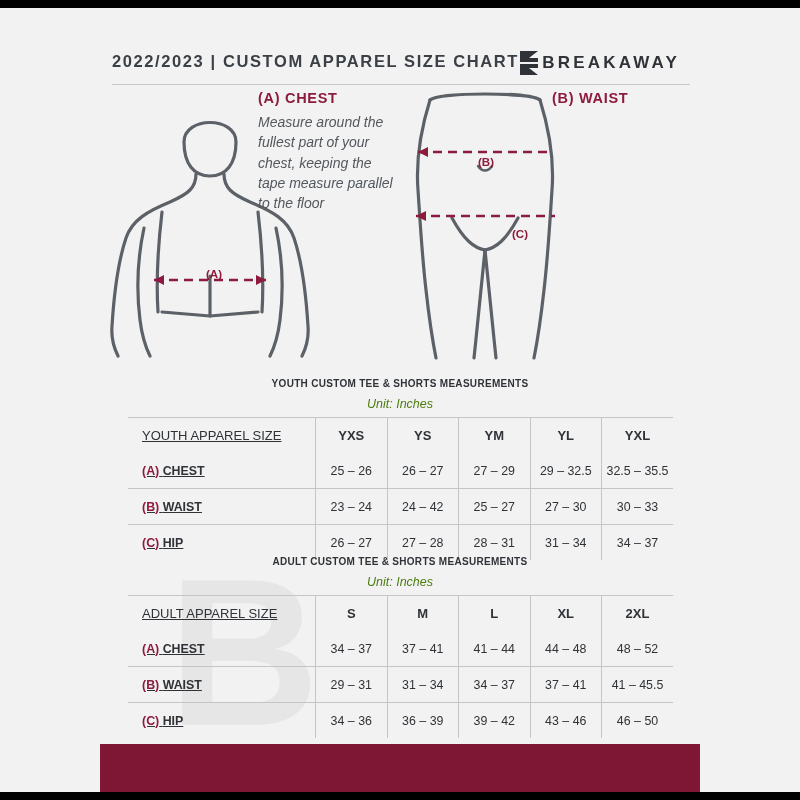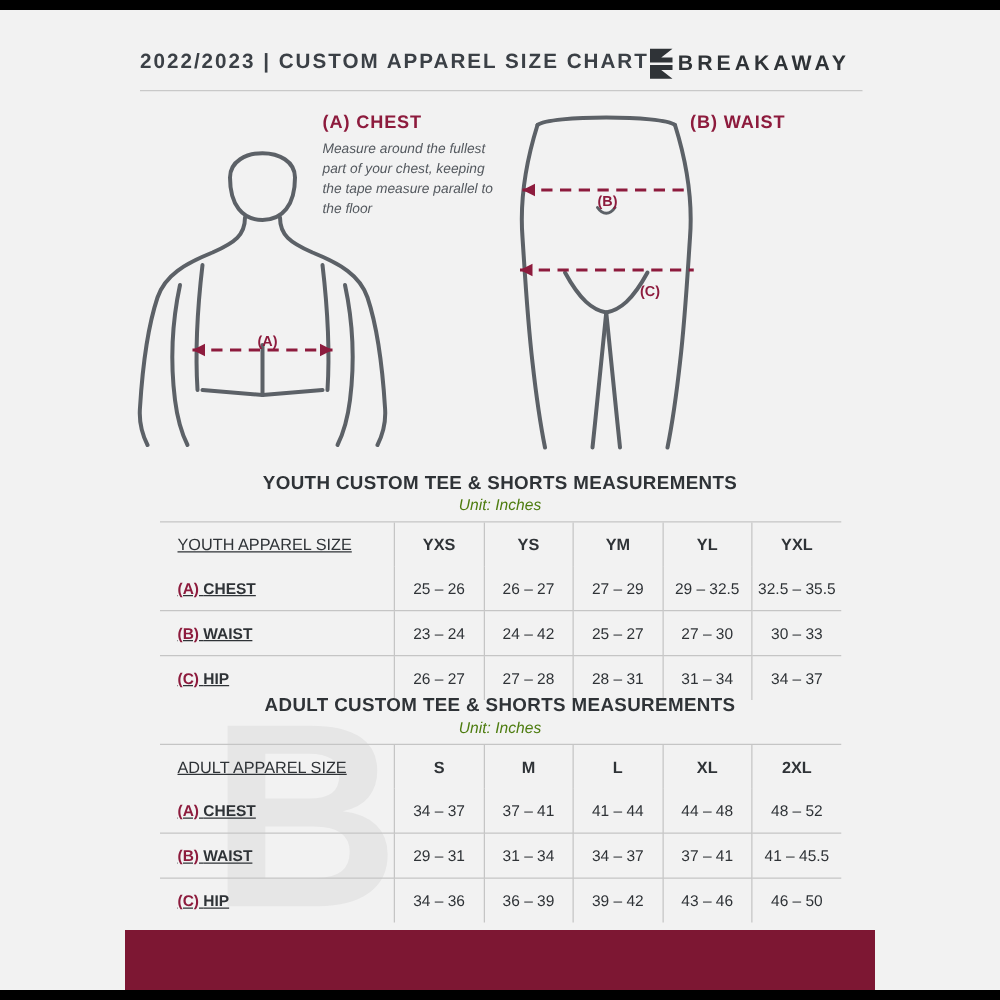--- a/index.html
+++ b/index.html
@@ -37,21 +37,21 @@
     font-weight: bold;
     color: #e6e6e6;
     line-height: 1;
     letter-spacing: -6px;
     user-select: none;
   }
 
   
   .header {
     position: absolute;
-    left: 0; top: 0;
+    left: 0; top: 12px;
     width: 788px;
     height: 68px;
   }
   .header-title {
     position: absolute;
     left: 112px;
     top: 32px;
     font-size: 16.5px;
     font-weight: bold;
     letter-spacing: 1.6px;
@@ -97,35 +97,35 @@
   }
   .anno h3 {
     margin: 0 0 6px 0;
     font-size: 14.5px;
     font-weight: bold;
     letter-spacing: 0.7px;
     color: #8d1b3d;
   }
   .anno p {
     margin: 0;
-    font-size: 11px;
+    font-size: 14px;
     line-height: 1.45;
     font-style: italic;
     color: #53585e;
   }
   #anno-chest { left: 258px; top: 82px; width: 138px; }
   #anno-waist { left: 552px; top: 82px; width: 140px; }
   #anno-hips  { left: 552px; top: 220px; width: 140px; }
 
   
   .section-title {
     position: absolute;
     width: 800px;
     text-align: center;
-    font-size: 15px;
+    font-size: 10px;
     font-weight: bold;
     letter-spacing: 0.3px;
     color: #2f3337;
   }
   .section-unit {
     position: absolute;
     width: 800px;
     text-align: center;
     font-size: 12.5px;
     font-style: italic;

